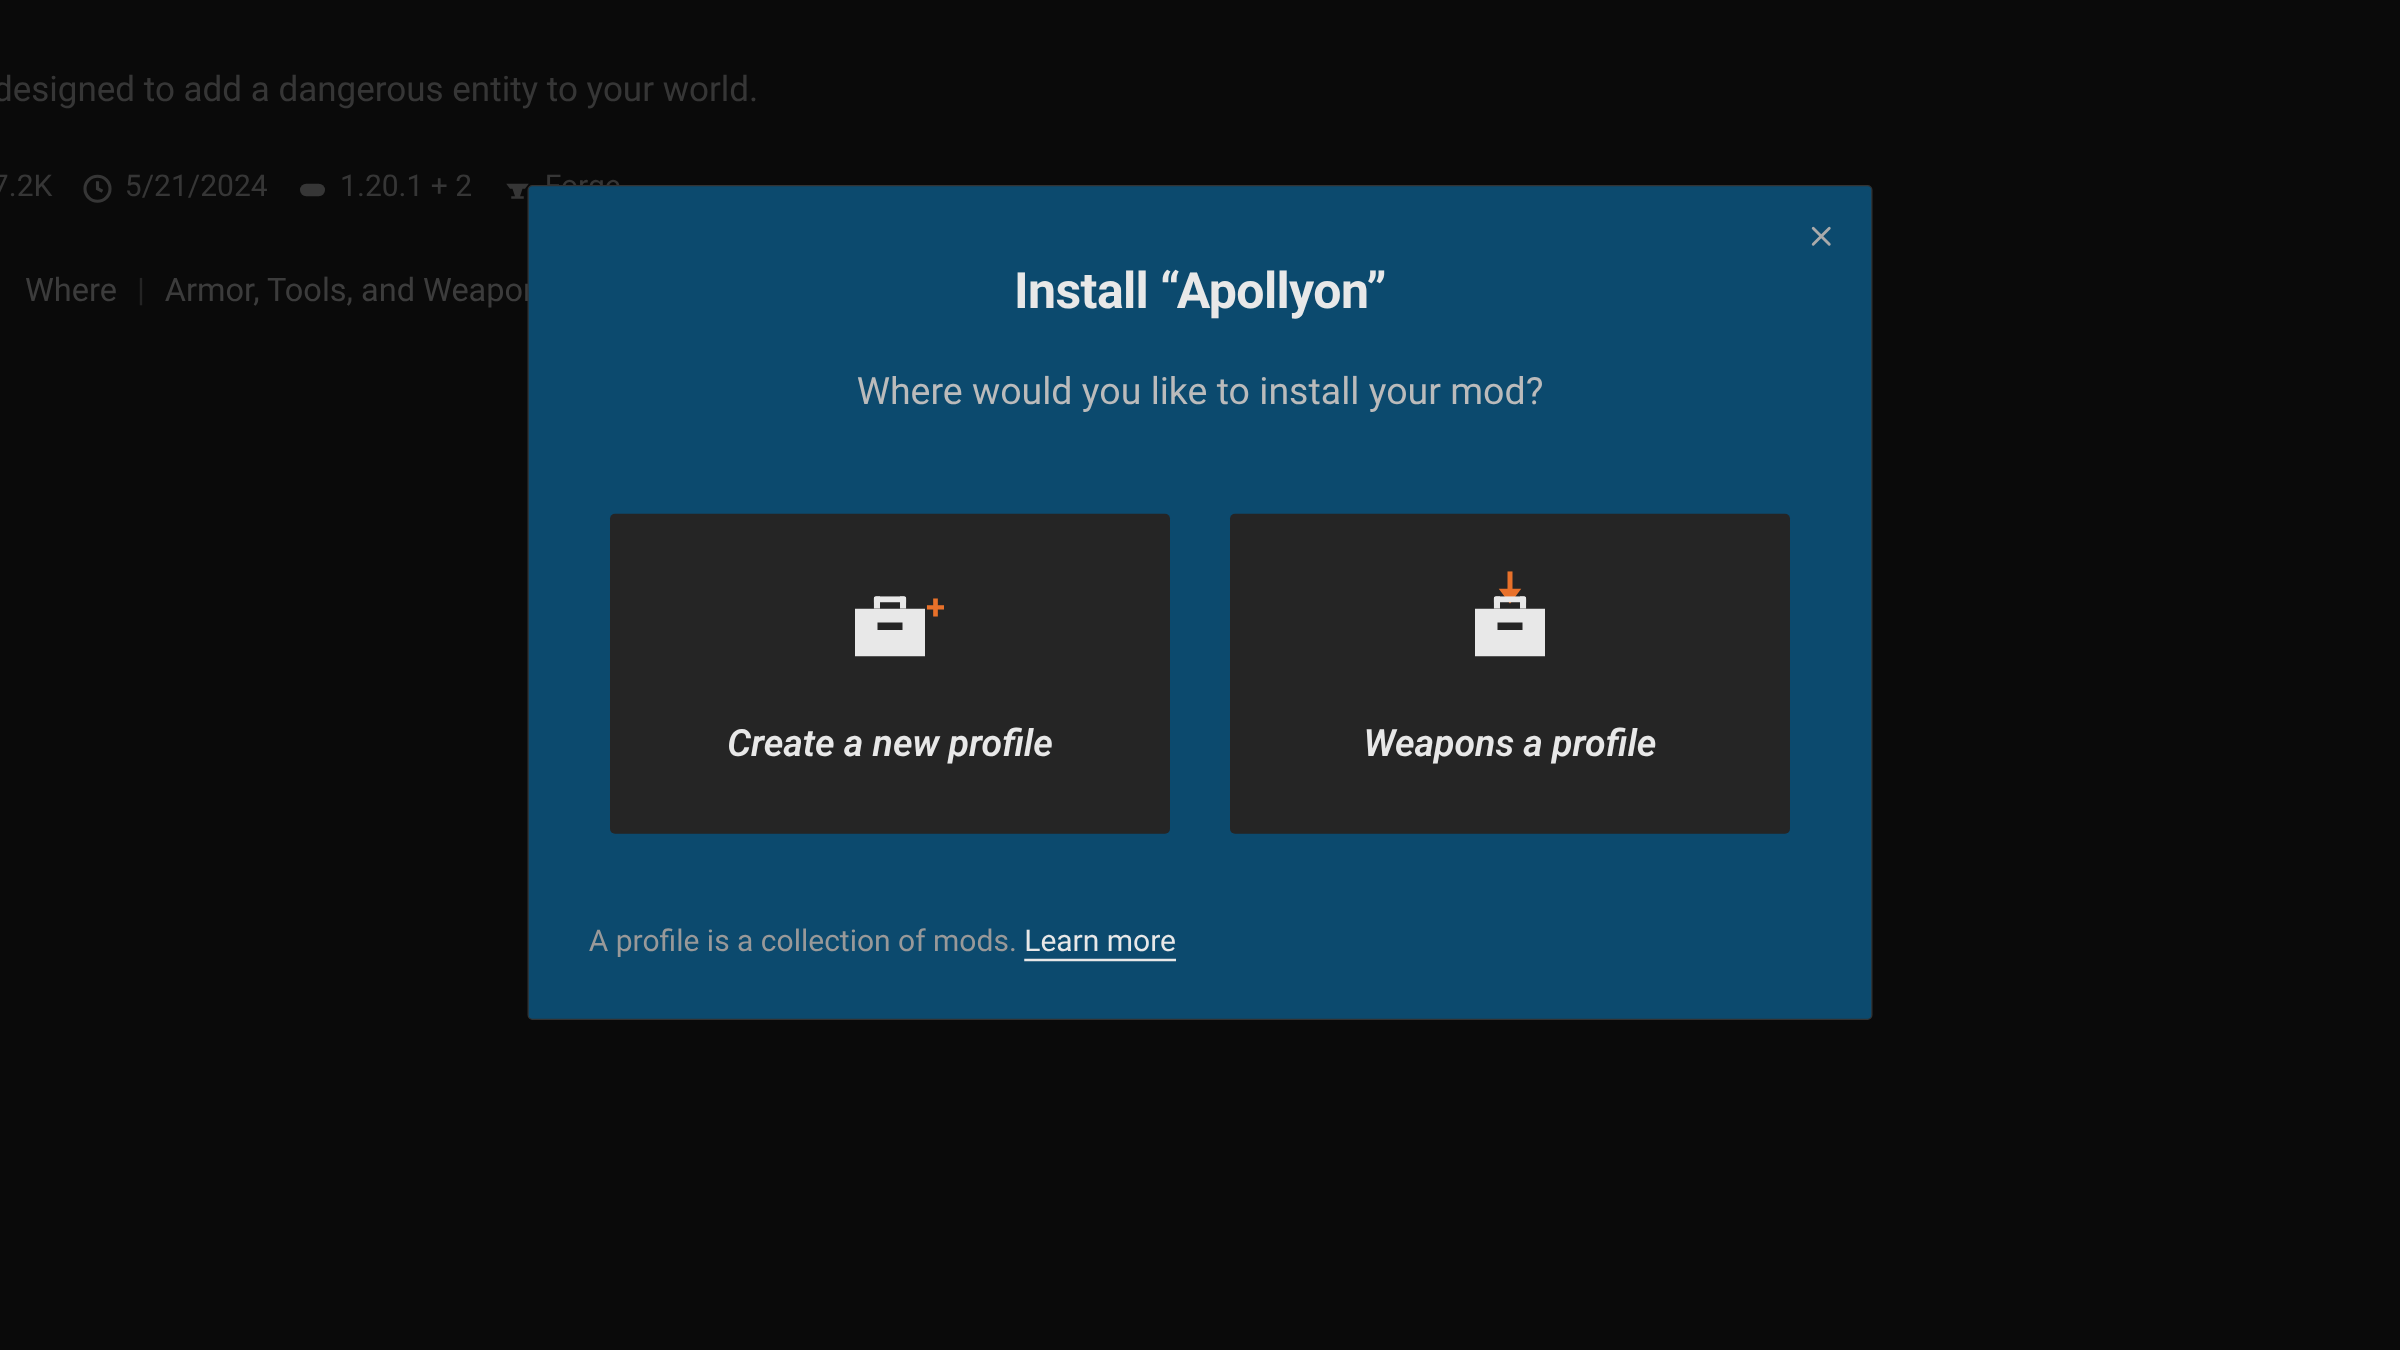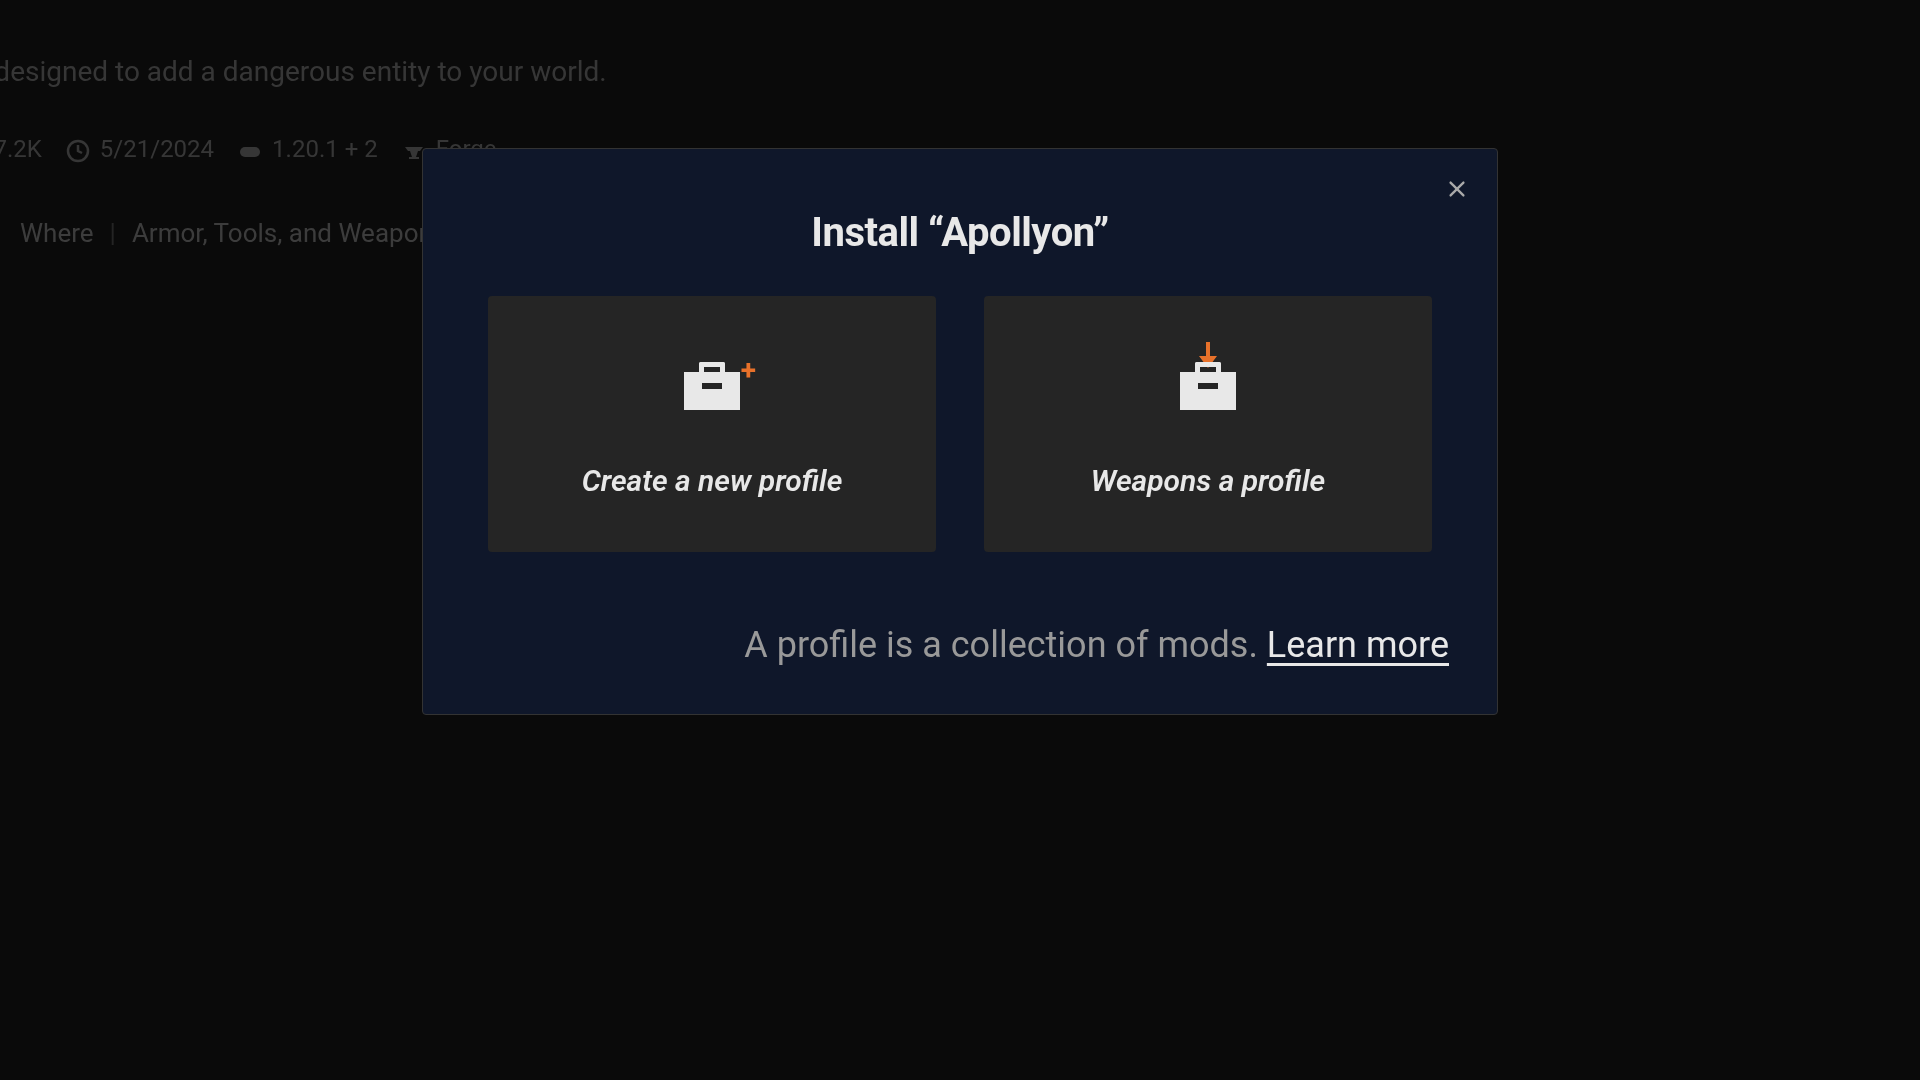--- a/index.html
+++ b/index.html
@@ -82,21 +82,21 @@
       width: 100%;
       height: 100%;
       display: flex;
       align-items: flex-start;
       justify-content: center;
       padding-top: 148px;
     }
     
     .modal {
       width: 1076px;
-      background: #0f172a;
+      background: #0c4a6e;
       border: 1px solid #333;
       border-radius: 4px;
       position: relative;
       padding: 60px 48px 48px 48px;
     }
     
     .close-button {
       position: absolute;
       top: 24px;
       right: 24px;
@@ -161,23 +161,23 @@
     }
     
     .option-label {
       color: #e8e8e8;
       font-size: 30px;
       font-weight: 600;
       font-style: italic;
     }
     
     .footer-text {
-      text-align: right;
+      text-align: left;
       color: #999;
-      font-size: 36px;
+      font-size: 24px;
     }
     
     .learn-more-link {
       color: #e8e8e8;
       text-decoration: underline;
       text-decoration-color: #e8e8e8;
       text-underline-offset: 6px;
       cursor: pointer;
     }
     
@@ -276,20 +276,21 @@
 
     <div class="close-button">
       <svg viewBox="0 0 24 24" fill="none" stroke="currentColor" stroke-width="2.5" stroke-linecap="round">
         <line x1="5" y1="5" x2="19" y2="19"></line>
         <line x1="19" y1="5" x2="5" y2="19"></line>
       </svg>
     </div>
 
     <h1 class="modal-title">Install “Apollyon”</h1>
 
+    <p class="modal-subtitle">Where would you like to install your mod?</p>
 
     <div class="options-container">
 
       <div class="option-card">
         <div class="option-icon">
           <div class="briefcase-icon">
             <div class="briefcase-body">
               <div class="briefcase-handle"></div>
               <div class="briefcase-slot"></div>
             </div>

